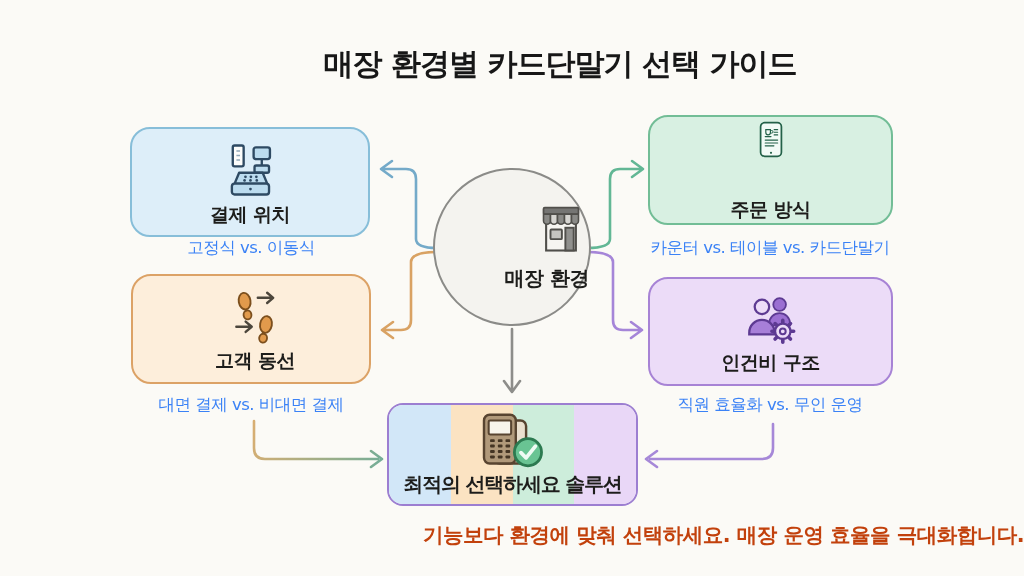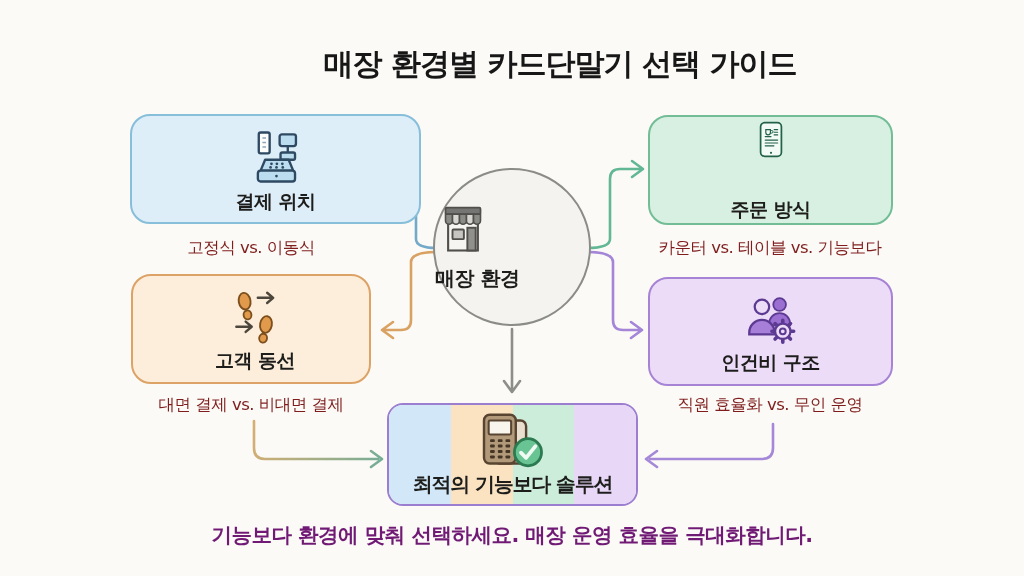--- a/index.html
+++ b/index.html
@@ -11,57 +11,57 @@
     position:absolute; top:44px; left:0; width:100%; text-align:center;
     font-size:30px; font-weight:800; color:#171717; letter-spacing:-1px;padding-left:48px;
   }
   .connectors { position:absolute; left:0; top:0; width:1024px; height:576px; pointer-events:none; }
 
   .factor-box {
     position:absolute; border:2.5px solid #999; border-radius:20px;
     display:flex; flex-direction:column; align-items:center; justify-content:center;
     box-sizing:border-box; padding-top:4px;
   }
-  .pos-tl { left:130px; top:114px; width:291px; height:110px;justify-content:center; }
+  .pos-tl { left:130px; top:127px; width:240px; height:110px;justify-content:center; }
   .pos-tr { left:648px; top:115px; width:245px; height:110px;gap:36px; }
   .pos-bl { left:131px; top:274px; width:240px; height:110px; }
   .pos-br { left:648px; top:277px; width:245px; height:109px;text-align:center; }
   .factor-label { font-size:19px; font-weight:800; color:#1d1d1b; letter-spacing:-0.5px; margin-top:3px; }
 
   .caption {
     position:absolute; width:360px; text-align:center;
-    font-size:16.5px; font-weight:500; color:#7f1d1d; letter-spacing:-0.5px;
+    font-size:16.5px; font-weight:500; color:#3b82f6; letter-spacing:-0.5px;
   }
   .cap-tl { left:71px;  top:237px; }
   .cap-tr { left:590px; top:237px; }
   .cap-bl { left:71px;  top:394px; }
   .cap-br { left:590px; top:394px; }
 
   .center-circle {
     position:absolute; left:433px; top:168px; width:158px; height:158px;
     border-radius:50%; background:#f4f3ef; border:2.5px solid #8b8b88;
-    box-sizing:border-box; display:flex; flex-direction:column; align-items:flex-start; justify-content:center;
+    box-sizing:border-box; display:flex; flex-direction:column; align-items:flex-end; justify-content:center;
   }
   .center-label { font-size:20px; font-weight:800; color:#1d1d1b; letter-spacing:-0.5px; margin-top:2px; }
 
   .solution-box {
     position:absolute; left:387px; top:403px; width:251px; height:103px;
     border:2.5px solid #9c7ed1; border-radius:16px; box-sizing:border-box; overflow:hidden;
   }
   .stripes { position:absolute; left:0; top:0; right:0; bottom:0; display:flex; }
   .stripe { flex:1 1 0; }
   .sol-content {
     position:relative; width:100%; height:100%;
     display:flex; flex-direction:column; align-items:center; justify-content:center;
   }
   .sol-label { font-size:20px; font-weight:800; color:#1d1d1b; letter-spacing:-1.2px; margin-top:1px; }
 
   .footer {
-    position:absolute; top:521px; left:0; width:100%; text-align:center;
-    font-size:20.5px; font-weight:600; color:#701a75; letter-spacing:-0.5px;
+    position:absolute; top:521px; left:0; width:100%; text-align:right;
+    font-size:20.5px; font-weight:600; color:#c2410c; letter-spacing:-0.5px;
   }
 </style>
 </head>
 <body>
 
 <div class="canvas">
 
   <div class="title">매장 환경별 카드단말기 선택 가이드</div>
 
   <svg class="connectors" viewBox="0 0 1024 576">
@@ -144,21 +144,21 @@
       <circle cx="22" cy="15" r="8" fill="#ecdcf8" stroke="#5d3a92" stroke-width="2.5"></circle>
       <path d="M8 43.5 a14 14 0 0 1 28 0 v2 H8 z" fill="#a77fd8" stroke="#5d3a92" stroke-width="2.5"></path>
       <path d="M53.5 42 H57 M51 48 L53.5 50.5 M45 50.5 V54 M39 48 L36.5 50.5 M36.5 42 H33 M39 36 L36.5 33.5 M45 33.5 V30 M51 36 L53.5 33.5" stroke="#5d3a92" stroke-width="4" stroke-linecap="round"></path>
       <circle cx="45" cy="42" r="8.5" fill="#ecdcf8" stroke="#5d3a92" stroke-width="2.5"></circle>
       <circle cx="45" cy="42" r="3.2" fill="none" stroke="#5d3a92" stroke-width="2.2"></circle>
     </svg>
     <div class="factor-label">인건비 구조</div>
   </div>
 
   <div class="caption cap-tl">고정식 vs. 이동식</div>
-  <div class="caption cap-tr">카운터 vs. 테이블 vs. 기능보다</div>
+  <div class="caption cap-tr">카운터 vs. 테이블 vs. 카드단말기</div>
   <div class="caption cap-bl">대면 결제 vs. 비대면 결제</div>
   <div class="caption cap-br">직원 효율화 vs. 무인 운영</div>
 
   <div class="center-circle" style="background: rgb(244, 243, 239); border-color: rgb(139, 139, 136);">
     <svg width="56" height="60" viewBox="0 0 64 68">
       <rect x="15" y="22" width="34" height="32" fill="#f6f5f1" stroke="#504f4b" stroke-width="2.4"></rect>
       <rect x="12" y="5" width="40" height="7.5" rx="1.5" fill="#757573" stroke="#504f4b" stroke-width="2"></rect>
       <g stroke="#504f4b" stroke-width="1.8">
         <path d="M12 12.5 h8 v7.5 a4 4 0 0 1 -8 0 z" fill="#8a8a87"></path>
         <path d="M20 12.5 h8 v7.5 a4 4 0 0 1 -8 0 z" fill="#d6d5d1"></path>
@@ -194,19 +194,19 @@
           <rect x="25.5" y="40.6" width="5" height="3.2" rx="1"></rect>
             <rect x="33.8" y="40.6" width="5" height="3.2" rx="1"></rect>
             <rect x="42" y="40.6" width="5" height="3.2" rx="1"></rect>
           <rect x="25.5" y="46.4" width="5" height="3.2" rx="1"></rect>
             <rect x="33.8" y="46.4" width="5" height="3.2" rx="1"></rect>
             <rect x="42" y="46.4" width="5" height="3.2" rx="1"></rect>
         </g>
         <circle cx="66" cy="43" r="14.5" fill="#69c493" stroke="#2c7a50" stroke-width="3"></circle>
         <path d="M58.5 43.5 L64 49 L74 36.5" stroke="#f0fbf4" stroke-width="4" fill="none" stroke-linecap="round" stroke-linejoin="round"></path>
       </svg>
-      <div class="sol-label">최적의 기능보다 솔루션</div>
+      <div class="sol-label">최적의 선택하세요 솔루션</div>
     </div>
   </div>
 
   <div class="footer">기능보다 환경에 맞춰 선택하세요. 매장 운영 효율을 극대화합니다.</div>
 
 </div>
 
 </body></html>

